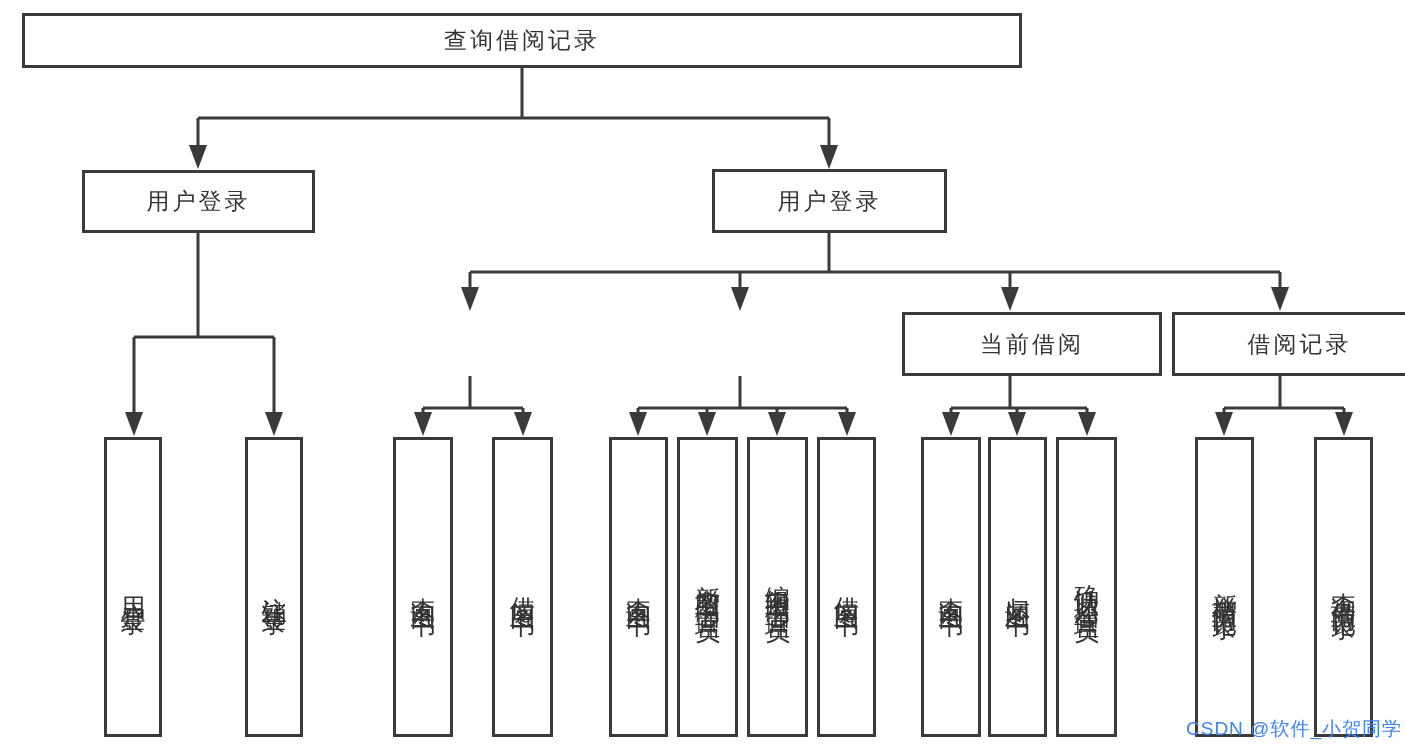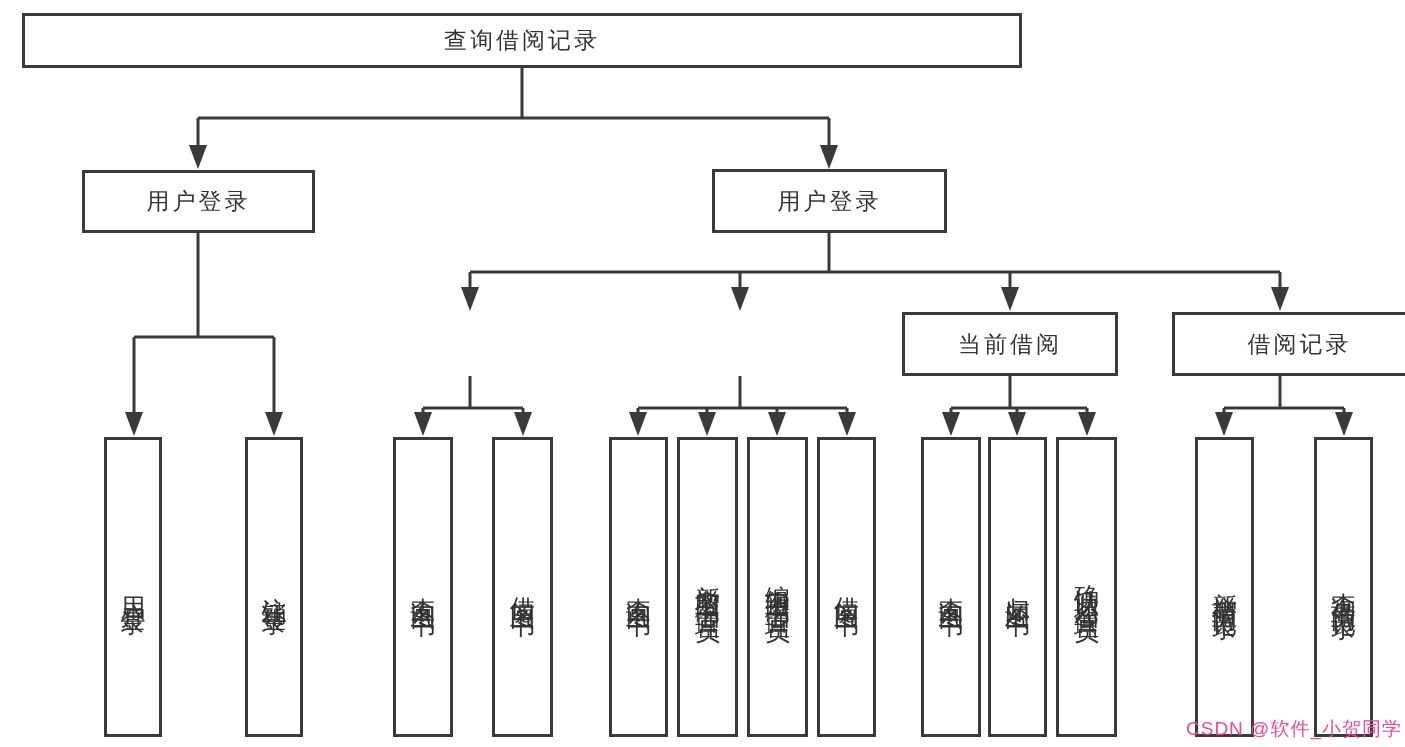--- a/index.html
+++ b/index.html
@@ -26,41 +26,41 @@
     letter-spacing:3px;
     white-space:nowrap;
     color:#333333;
   }
   .root-box{left:22px;top:13px;width:1000px;height:55px;}
   .lv2-a{left:82px;top:170px;width:233px;height:63px;}
   .lv2-b{left:712px;top:169px;width:235px;height:64px;}
   .lv3{top:312px;height:64px;}
   .lv3-a{left:362px;width:215px;}
   .lv3-b{left:633px;width:217px;}
-  .lv3-c{left:902px;width:216px;align-items:center;}
+  .lv3-c{left:902px;width:260px;align-items:center;}
   .lv3-d{left:1172px;width:255px;}
   .leaf{top:437px;height:300px;}
   .v-label{
     writing-mode:vertical-rl;
     text-orientation:mixed;
     font-size:25px;
     letter-spacing:5px;
     line-height:1;
     color:#333333;
     white-space:nowrap;
   }
   .connectors{
     position:absolute;left:0;top:0;z-index:1;
     pointer-events:none;
   }
   .watermark{
     position:absolute;
     left:1186px;top:716px;
     font-size:19px;
-    color:#ec4899;
+    color:#3b82f6;
     white-space:nowrap;
     z-index:3;
     letter-spacing:1px;
   }
 </style>
 </head>
 <body>
 
 <div class="canvas">
 

